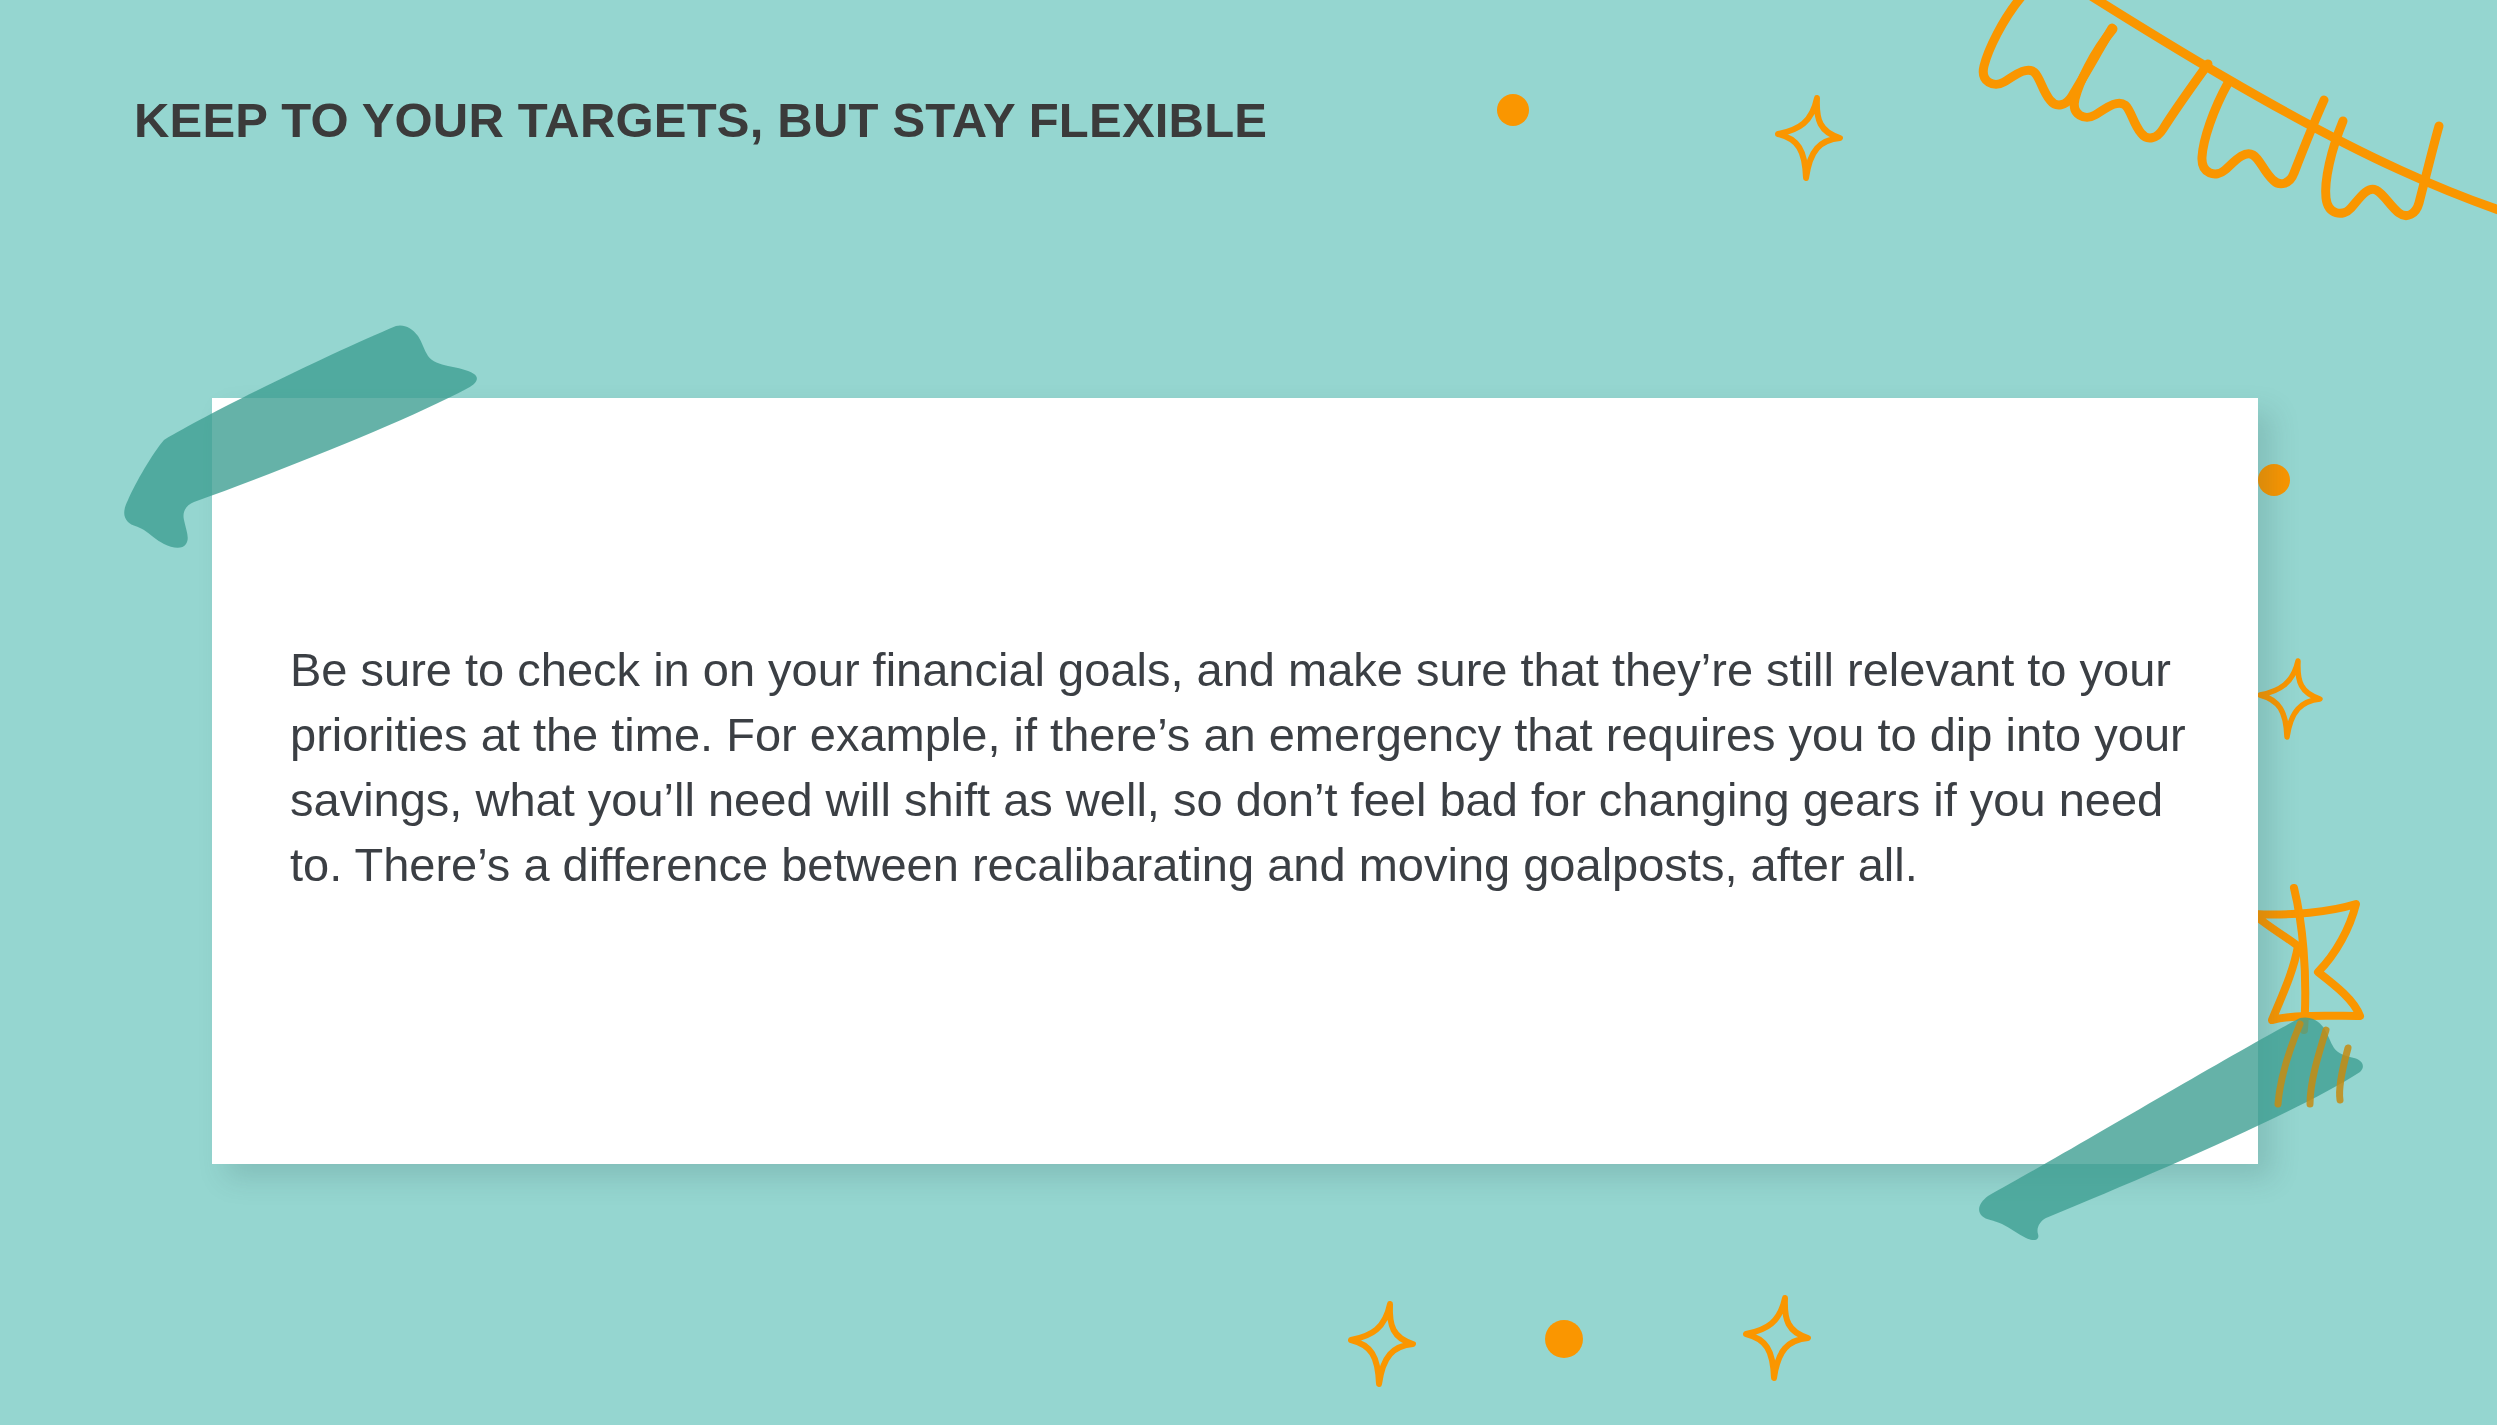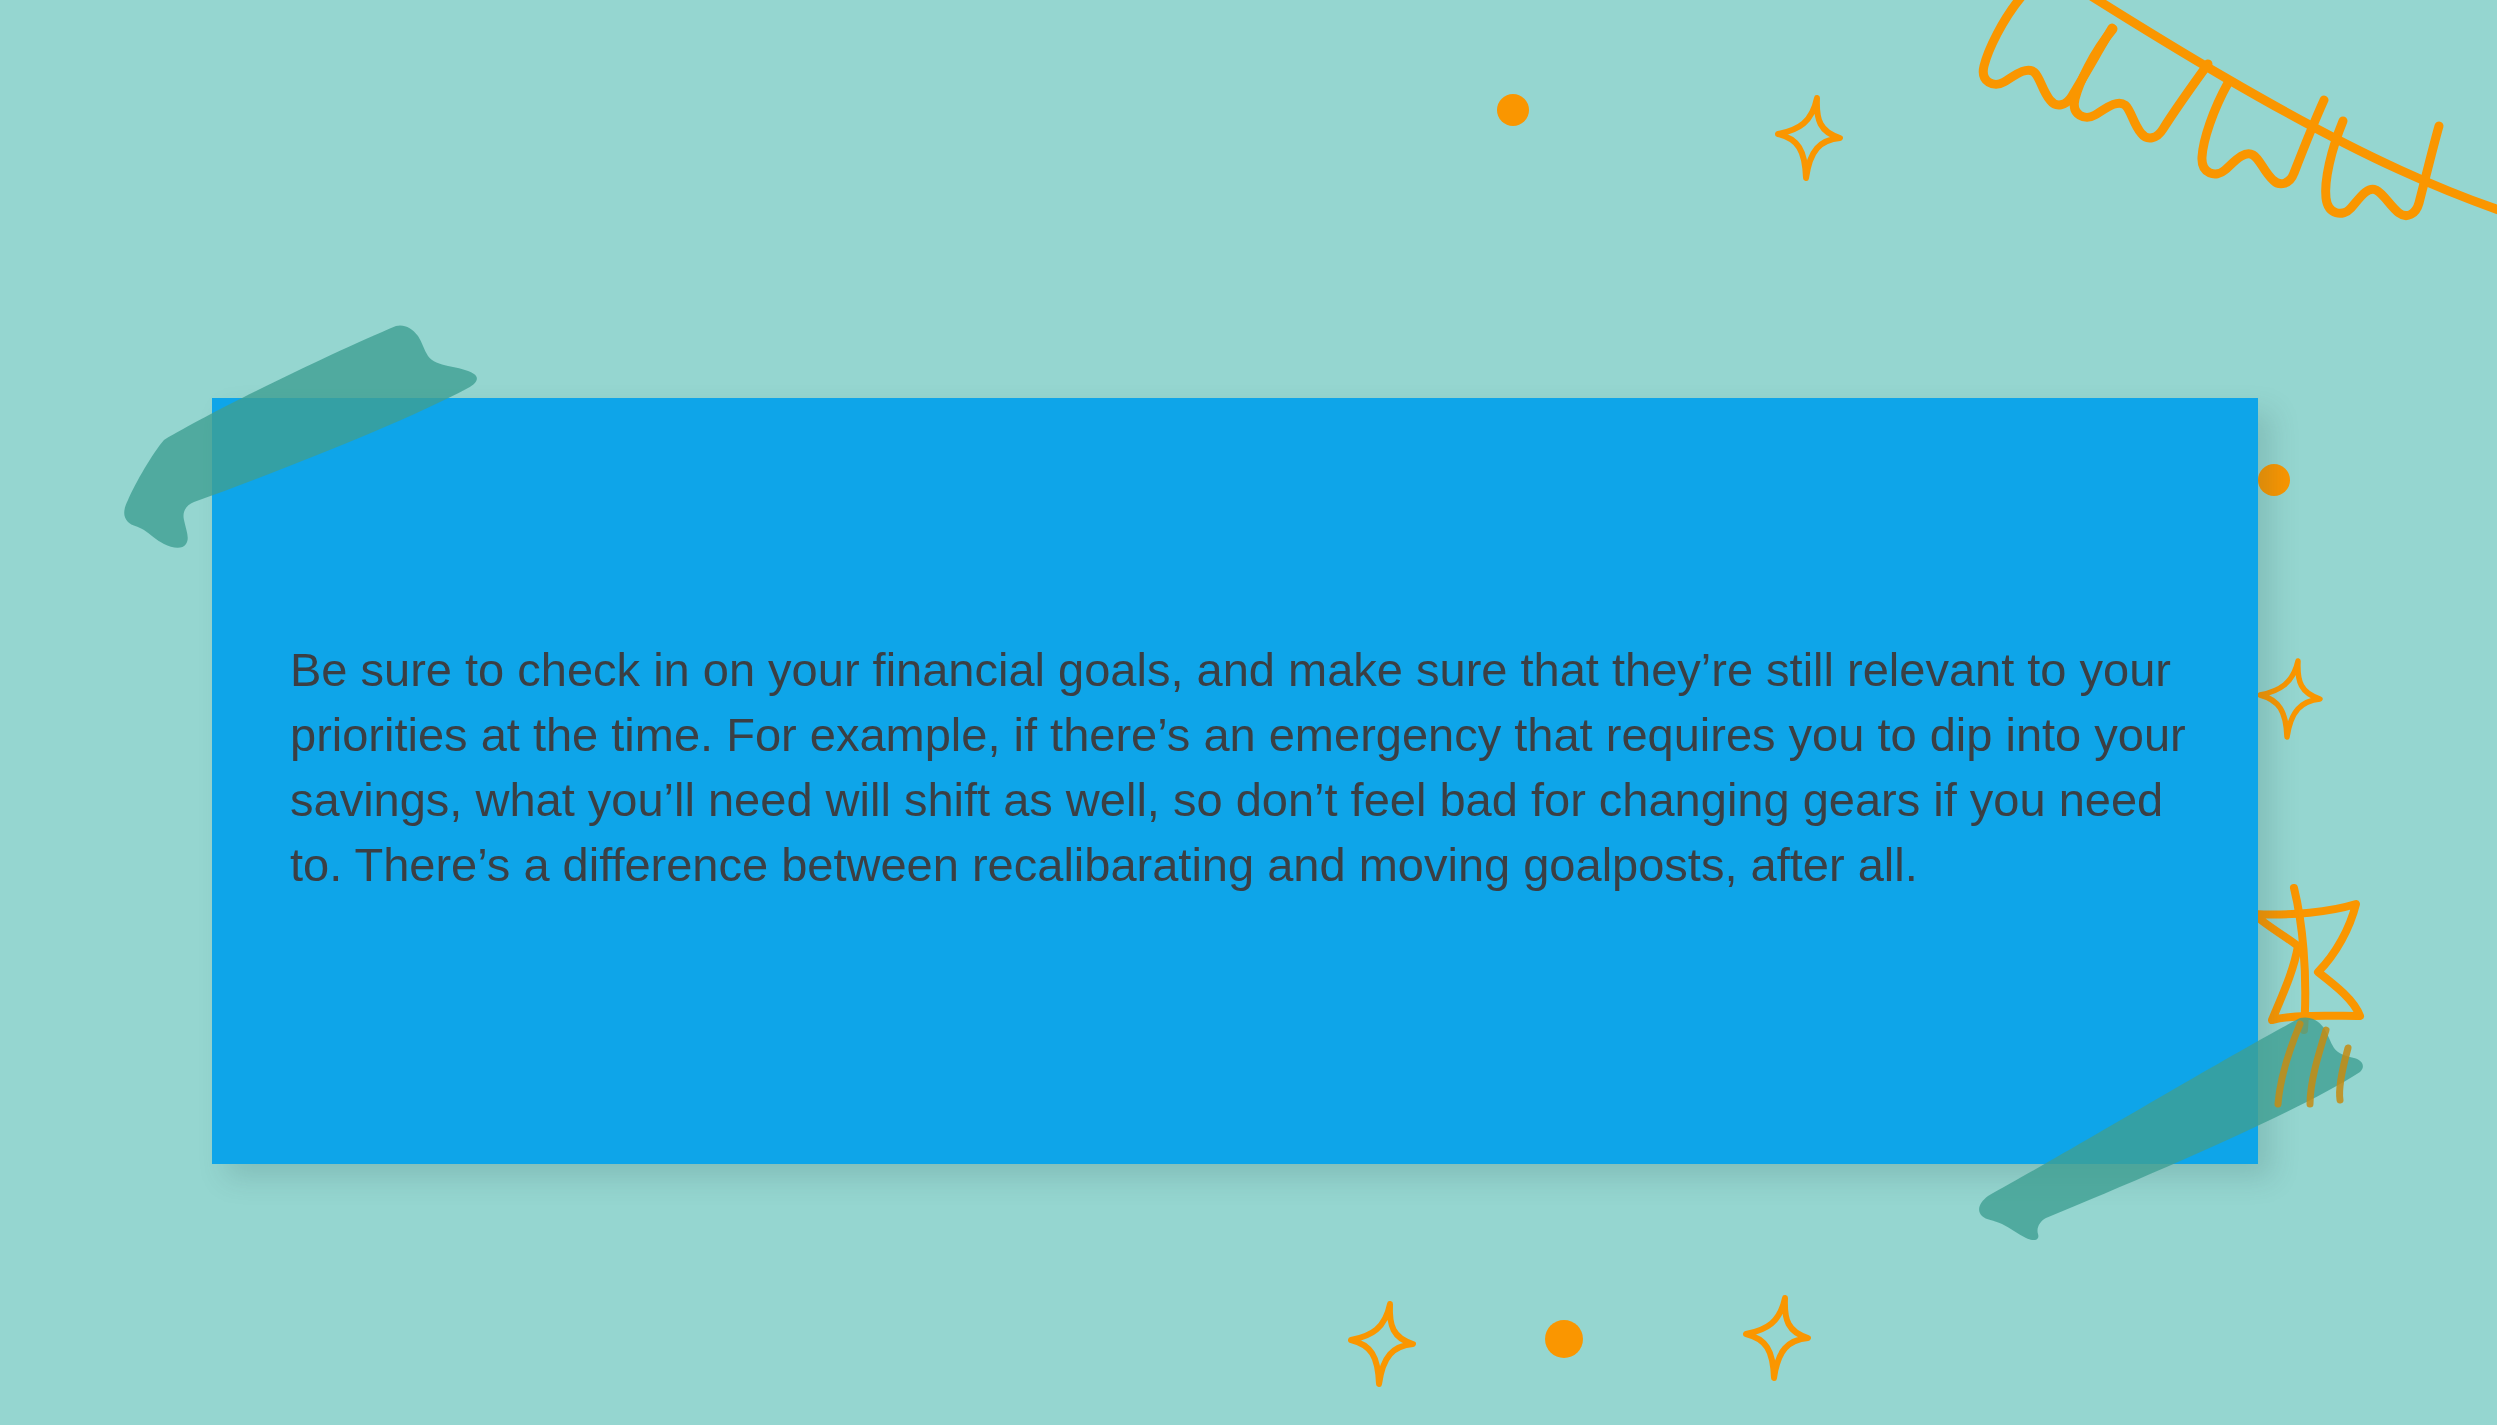--- a/index.html
+++ b/index.html
@@ -32,21 +32,21 @@
     z-index: 40;
   }
 
   
   #card {
     position: absolute;
     left: 212px;
     top: 398px;
     width: 2046px;
     height: 766px;
-    background: #0ea5e9;
+    background: #ffffff;
     box-shadow: 14px 14px 26px rgba(40,80,80,0.17);
     z-index: 20;
   }
 
   #body-text {
     position: absolute;
     left: 78px;
     top: 192px;
     width: 1900px;
     font-size: 47px;
@@ -153,14 +153,15 @@
                C 46 220, 38 220, 34 216 C 28 210, 32 202, 40 196
                C 120 152, 280 56, 352 18 Z" fill="#3f9f92" opacity="0.80"></path>
       <g stroke="#c68c12" stroke-width="7" fill="none" stroke-linecap="round" opacity="0.85">
         <path d="M 352 24 C 342 48, 332 78, 330 104"></path>
         <path d="M 378 30 C 370 56, 362 82, 362 104"></path>
         <path d="M 400 48 C 394 70, 390 88, 392 100"></path>
       </g>
     </g>
   </svg>
 
+  <div id="title">KEEP TO YOUR TARGETS, BUT STAY FLEXIBLE</div>
 
 </div>
 
 </body></html>

